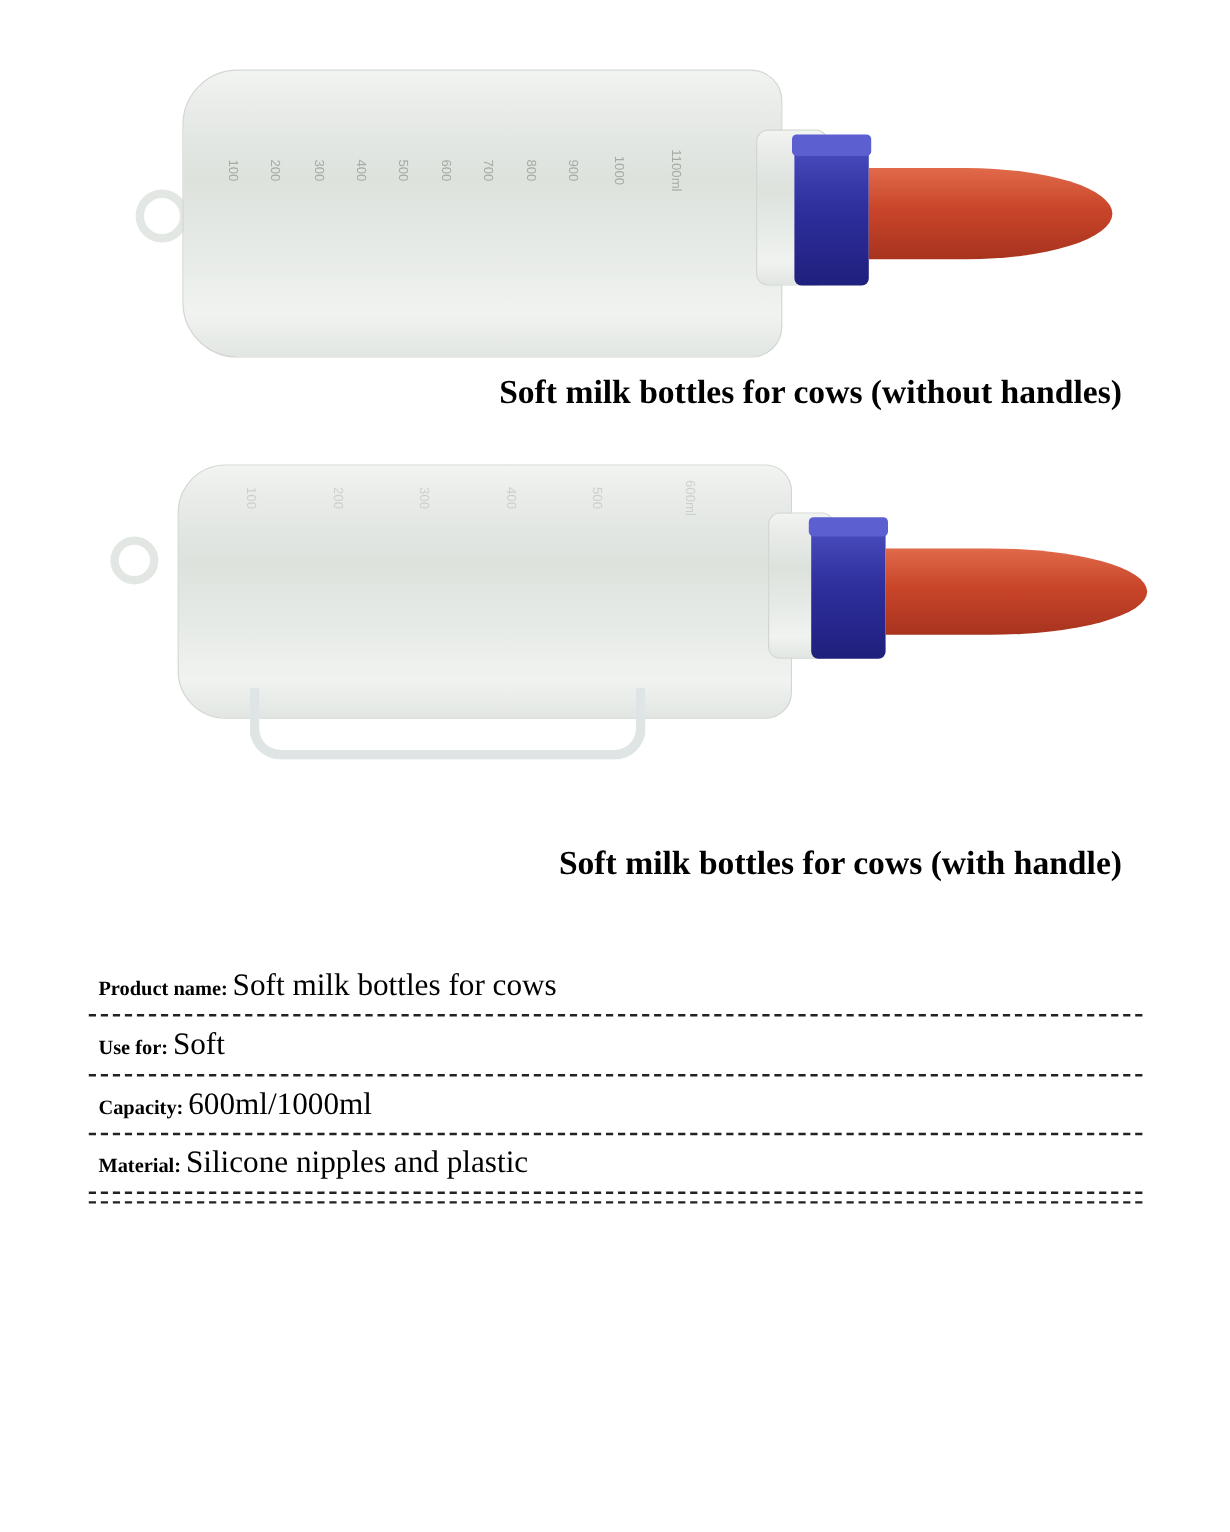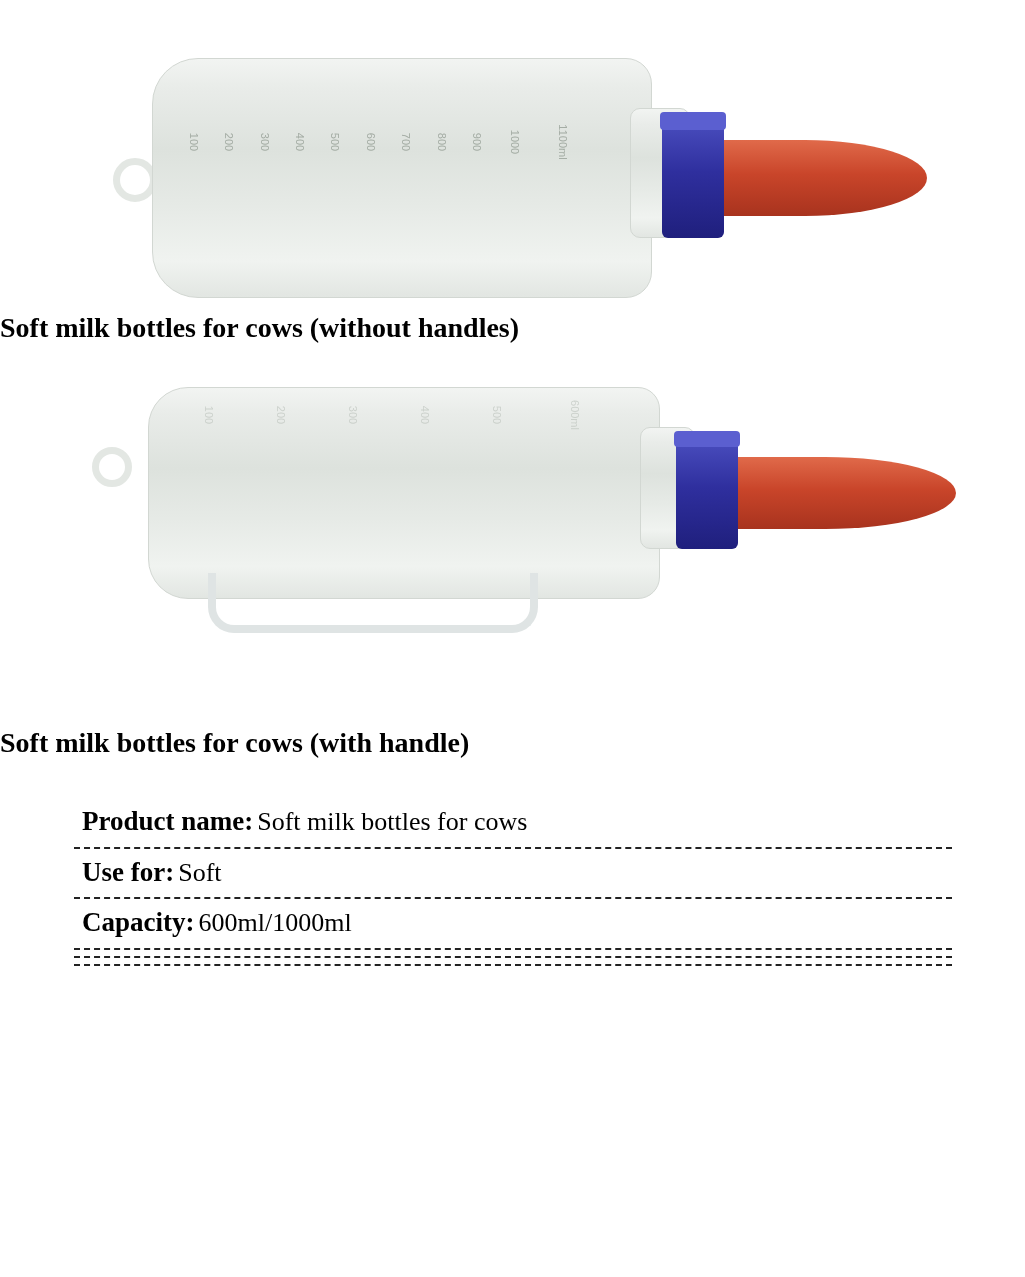--- a/index.html
+++ b/index.html
@@ -99,40 +99,40 @@
     position: absolute;
     border: 8px solid #dfe4e4;
     border-top: none;
     border-radius: 0 0 26px 26px;
     background: transparent;
   }
 
   .caption {
     position: absolute;
     width: 935px;
-    text-align: left;
+    text-align: right;
     font-weight: bold;
     font-size: 28px;
     font-family: "Liberation Serif", serif;
     color: #000;
   }
 
   
   .specs {
     position: absolute;
     left: 74px;
     top: 800px;
     width: 878px;
   }
   .spec-row {
     padding: 4px 0 2px 8px;
   }
   .spec-label {
     font-weight: bold;
-    font-size: 27px;
+    font-size: 17px;
   }
   .spec-value {
     font-size: 26px;
   }
   .spec-text {
     line-height: 1.28;
   }
   .dashline {
     height: 1px;
     margin: 6px 0 2px 0;
@@ -196,21 +196,21 @@
       </div>
 
       <div class="collar" style="left:676px; top:72px; width:62px; height:112px;"></div>
       <div class="collar-top" style="left:674px; top:66px; width:66px; height:16px;"></div>
 
       <div class="nipple" style="left:738px; top:92px; width:218px; height:72px;"></div>
 
       <div class="handle-u" style="left:208px; top:208px; width:330px; height:60px; transform: perspective(400px);"></div>
     </div>
 
-    <div class="caption" style="top:362px;">Soft milk bottles for cows (with handle)</div>
+    <div class="caption" style="top:339px;">Soft milk bottles for cows (with handle)</div>
   </div>
 
   <div class="specs">
 
     <div class="spec-row">
       <span class="spec-text">
         <span class="spec-label">Product name:</span>
         <span class="spec-value">Soft milk bottles for cows</span>
       </span>
     </div>
@@ -225,19 +225,25 @@
     <div class="dashline"></div>
 
     <div class="spec-row">
       <span class="spec-text">
         <span class="spec-label">Capacity:</span>
         <span class="spec-value">600ml/1000ml</span>
       </span>
     </div>
     <div class="dashline"></div>
 
+    <div class="spec-row">
+      <span class="spec-text">
+        <span class="spec-label">Material:</span>
+        <span class="spec-value">Silicone nipples and plastic</span>
+      </span>
+    </div>
     <div class="dashline"></div>
 
     <div class="dashline"></div>
 
   </div>
 
 </div>
 
 </body></html>

